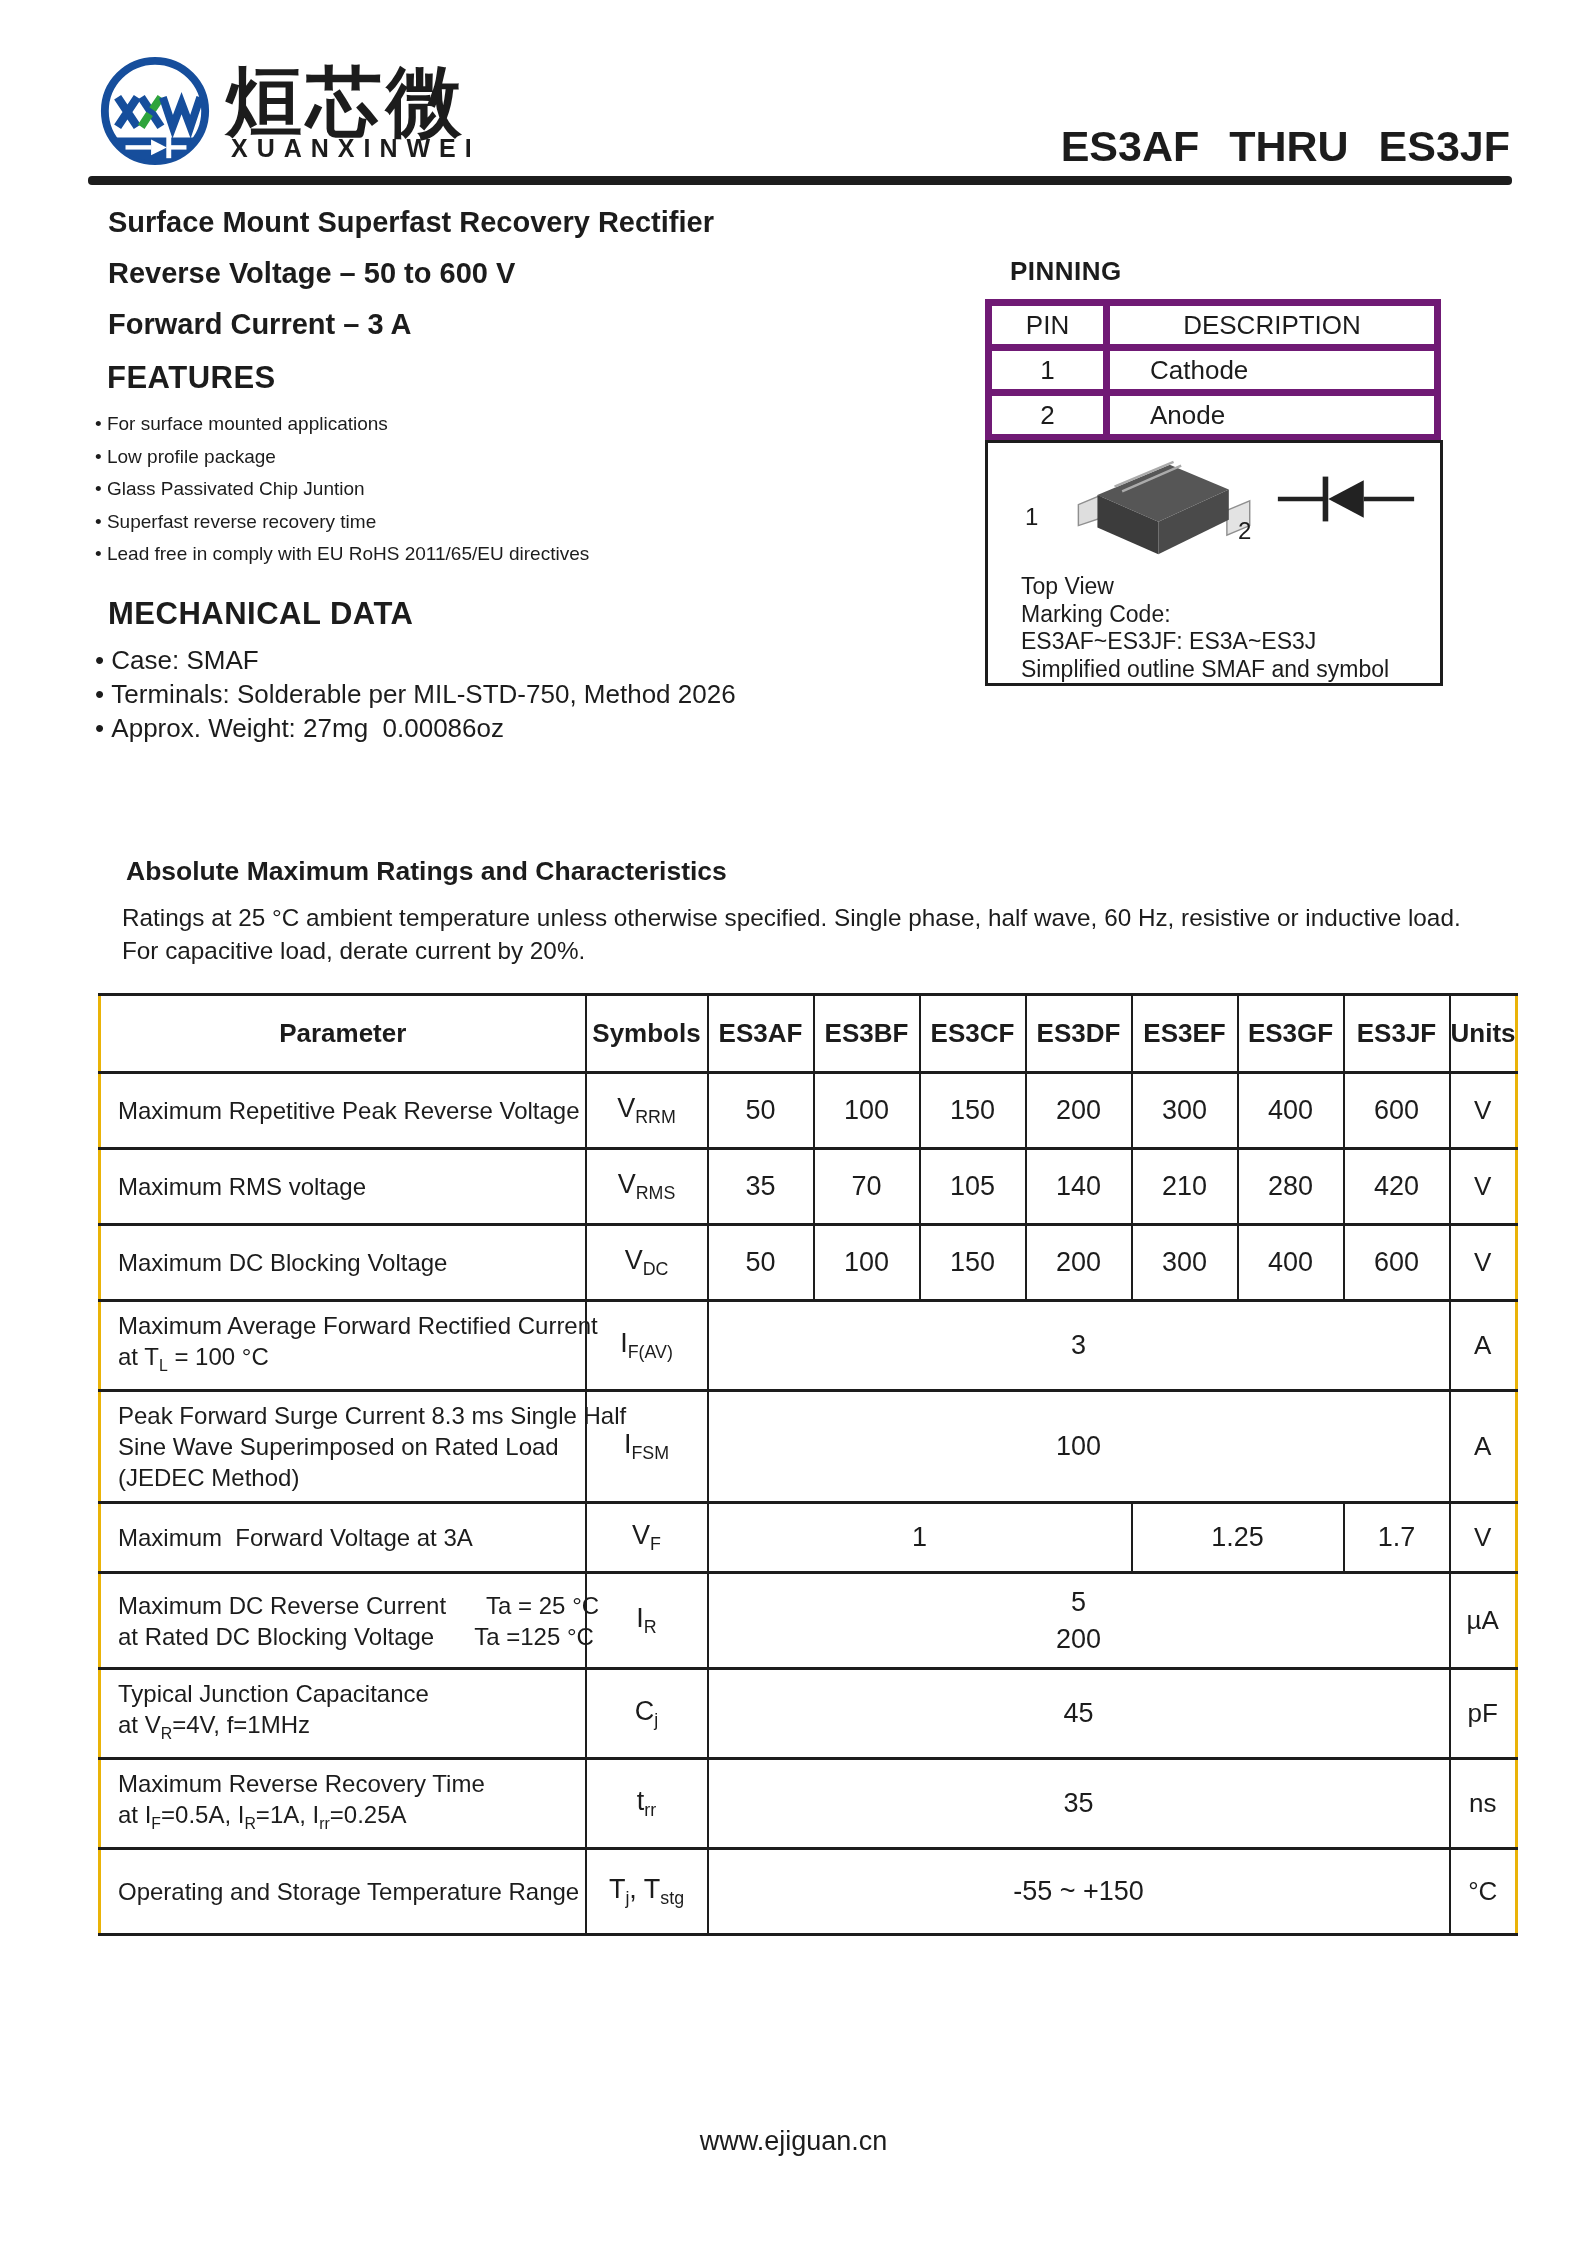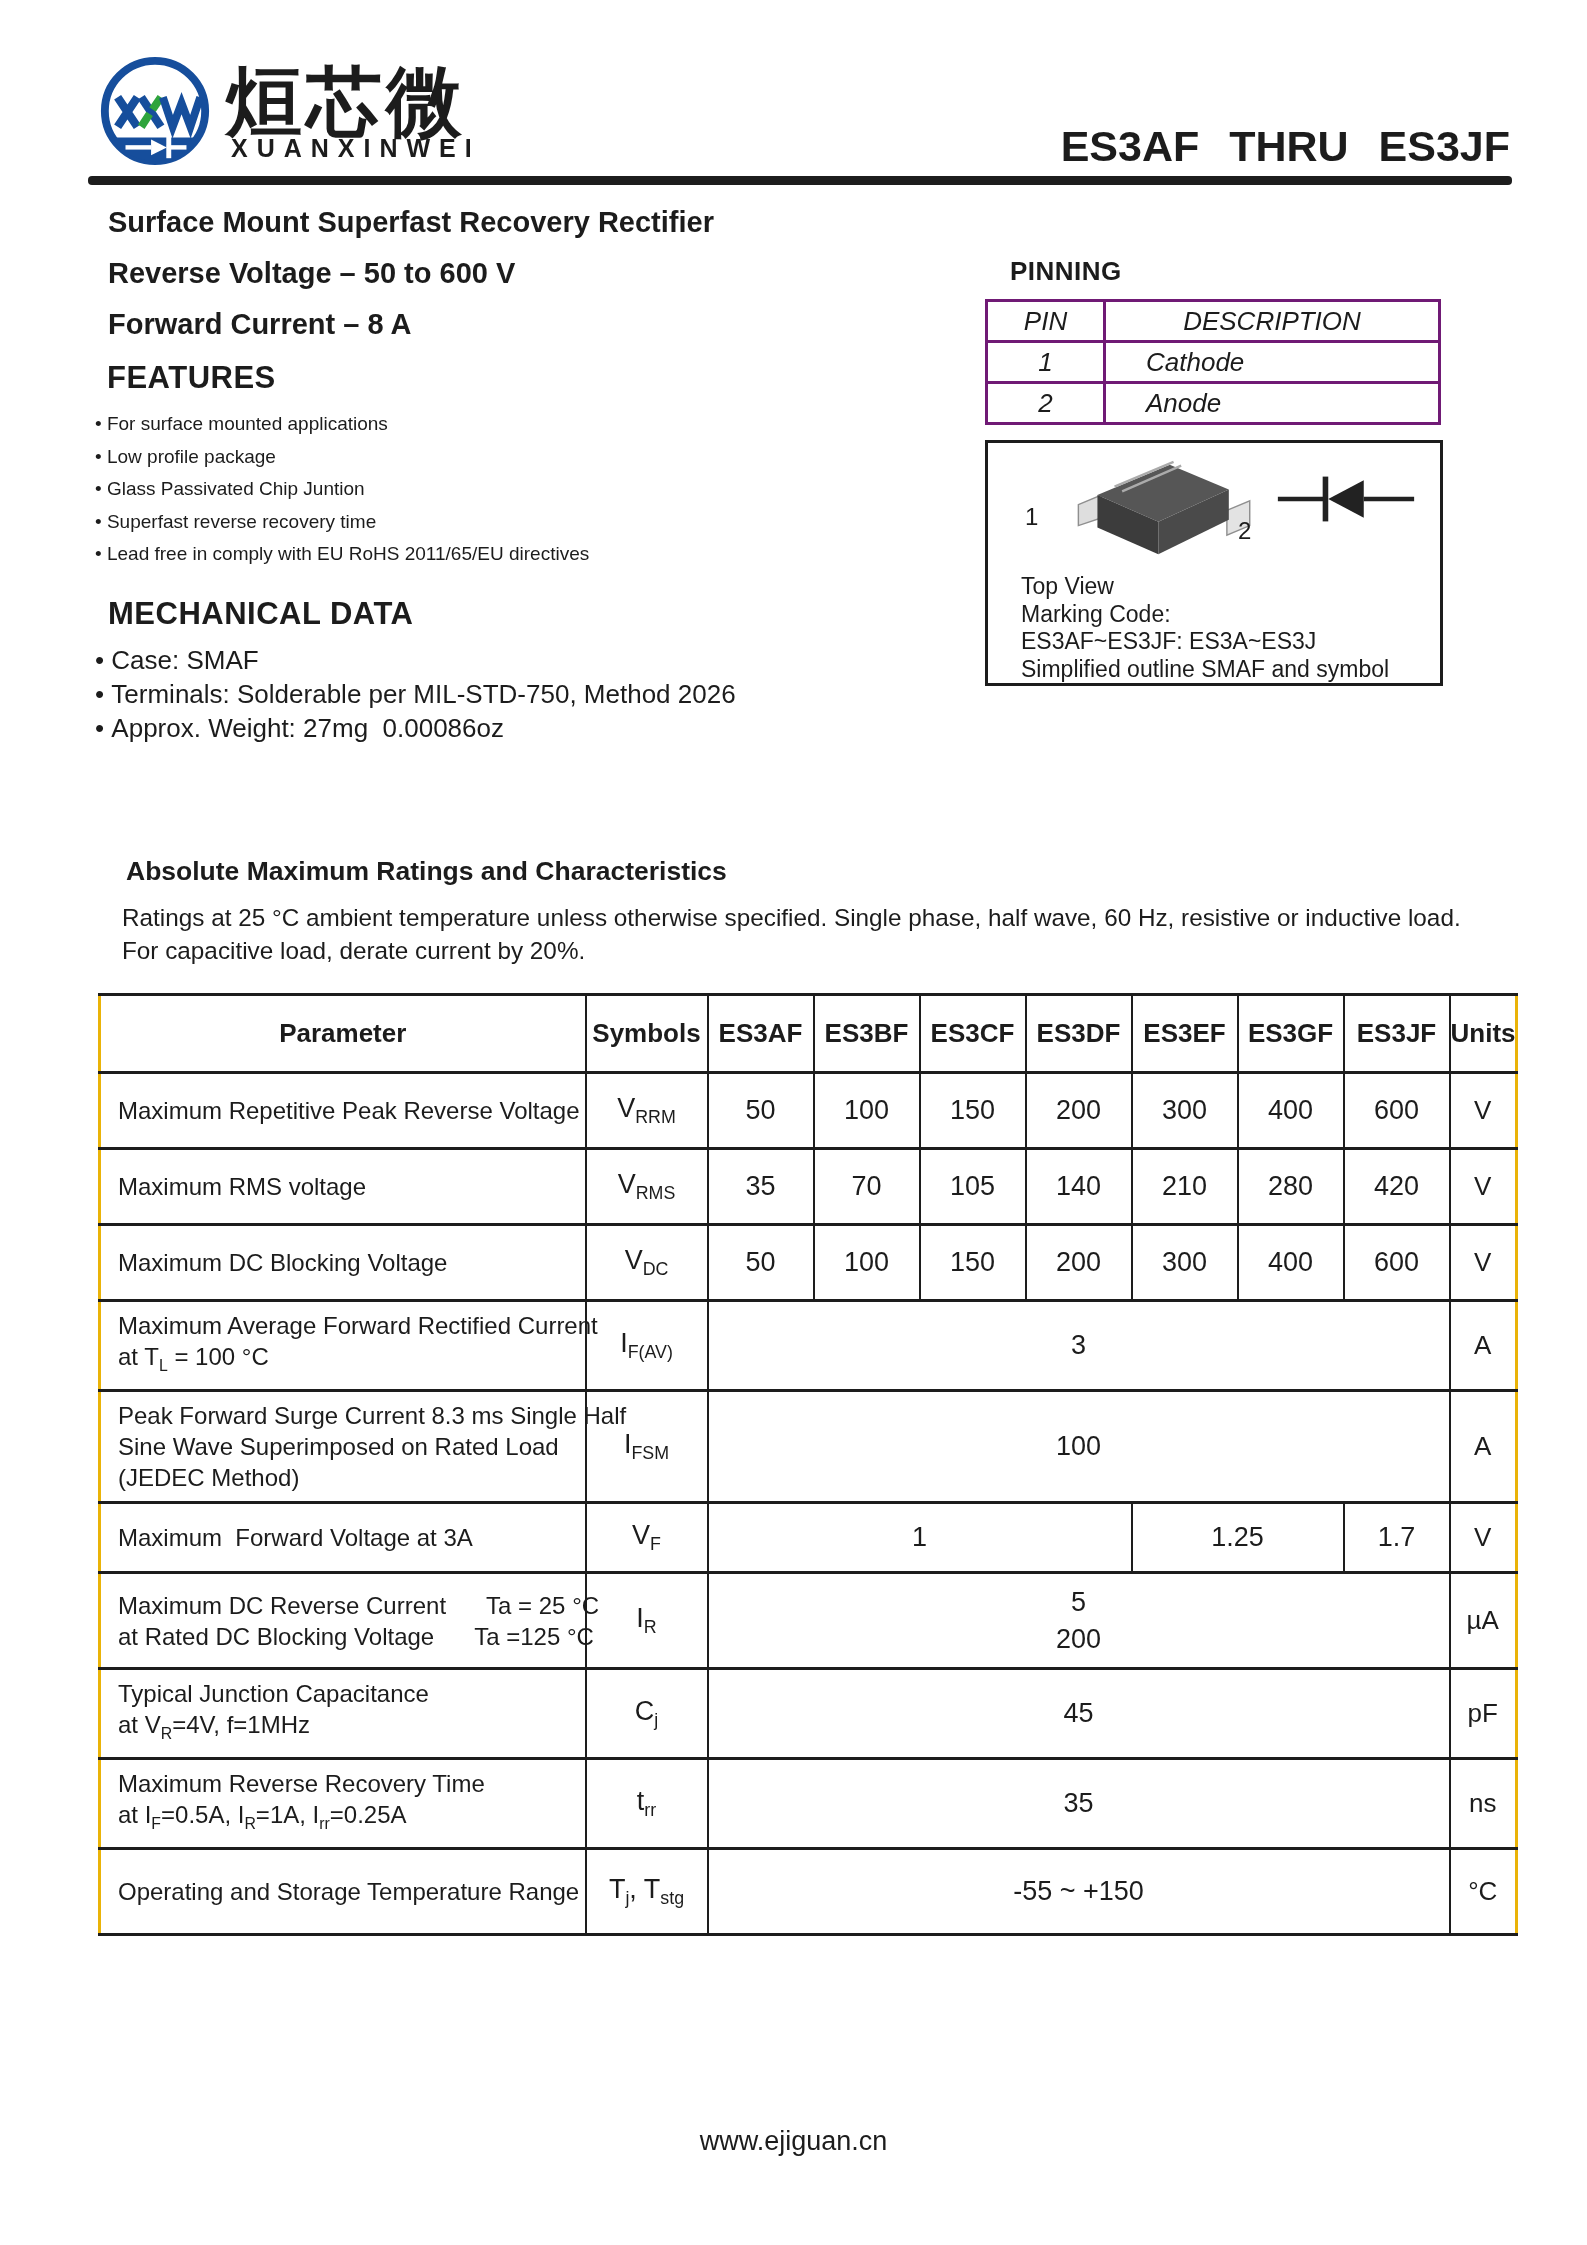--- a/index.html
+++ b/index.html
@@ -23,21 +23,21 @@
   .features li{font-size:19px;line-height:32.5px;white-space:nowrap;}
   .features li::before{content:"\2022\00a0";}
   .mech{position:absolute;left:95px;top:596px;}
   .mech .sec-title{margin-bottom:11px;margin-left:13px;}
   .mech li{font-size:26px;line-height:34px;white-space:nowrap;}
   .mech li::before{content:"\2022\00a0";}
 
   
   .pinning-title{position:absolute;left:1010px;top:256px;font-size:26px;font-weight:700;letter-spacing:0.5px;}
   .pin-table{position:absolute;left:985px;top:299px;width:456px;border-collapse:collapse;table-layout:fixed;}
-  .pin-table th,.pin-table td{border:3px solid #701a75;height:38px;font-size:26px;font-weight:400;padding:0;font-style:italic;}
+  .pin-table th,.pin-table td{border:7px solid #701a75;height:38px;font-size:26px;font-weight:400;padding:0;}
   .pin-table col.c1{width:118px;}
   .pin-table th{text-align:center;}
   .pin-table td.pin{text-align:center;}
   .pin-table td.desc{text-align:left;padding-left:40px;}
 
   
   .pkg-box{position:absolute;left:985px;top:440px;width:458px;height:246px;border:3px solid #1d1d1d;box-sizing:border-box;}
   .pkg-svg{position:absolute;left:58px;top:12px;width:238px;height:124px;}
   .pin-lab{position:absolute;font-size:24px;}
   .pin1{left:37px;top:60px;} .pin2{left:250px;top:74px;}
@@ -91,21 +91,21 @@
   </svg>
   <div class="logo-cn">烜芯微</div>
   <div class="logo-en">XUANXINWEI</div>
 
   <div class="doc-title">ES3AF THRU ES3JF</div>
   <div class="top-rule"></div>
 
   <div class="summary">
     <div>Surface Mount Superfast Recovery Rectifier</div>
     <div>Reverse Voltage – 50 to 600 V</div>
-    <div>Forward Current – 8 A</div>
+    <div>Forward Current – 3 A</div>
   </div>
 
   <div class="features">
     <div class="sec-title">FEATURES</div>
     <ul class="plain">
         <li>For surface mounted applications</li>
         <li>Low profile package</li>
         <li>Glass Passivated Chip Juntion</li>
         <li>Superfast reverse recovery time</li>
         <li>Lead free in comply with EU RoHS 2011/65/EU directives</li>

